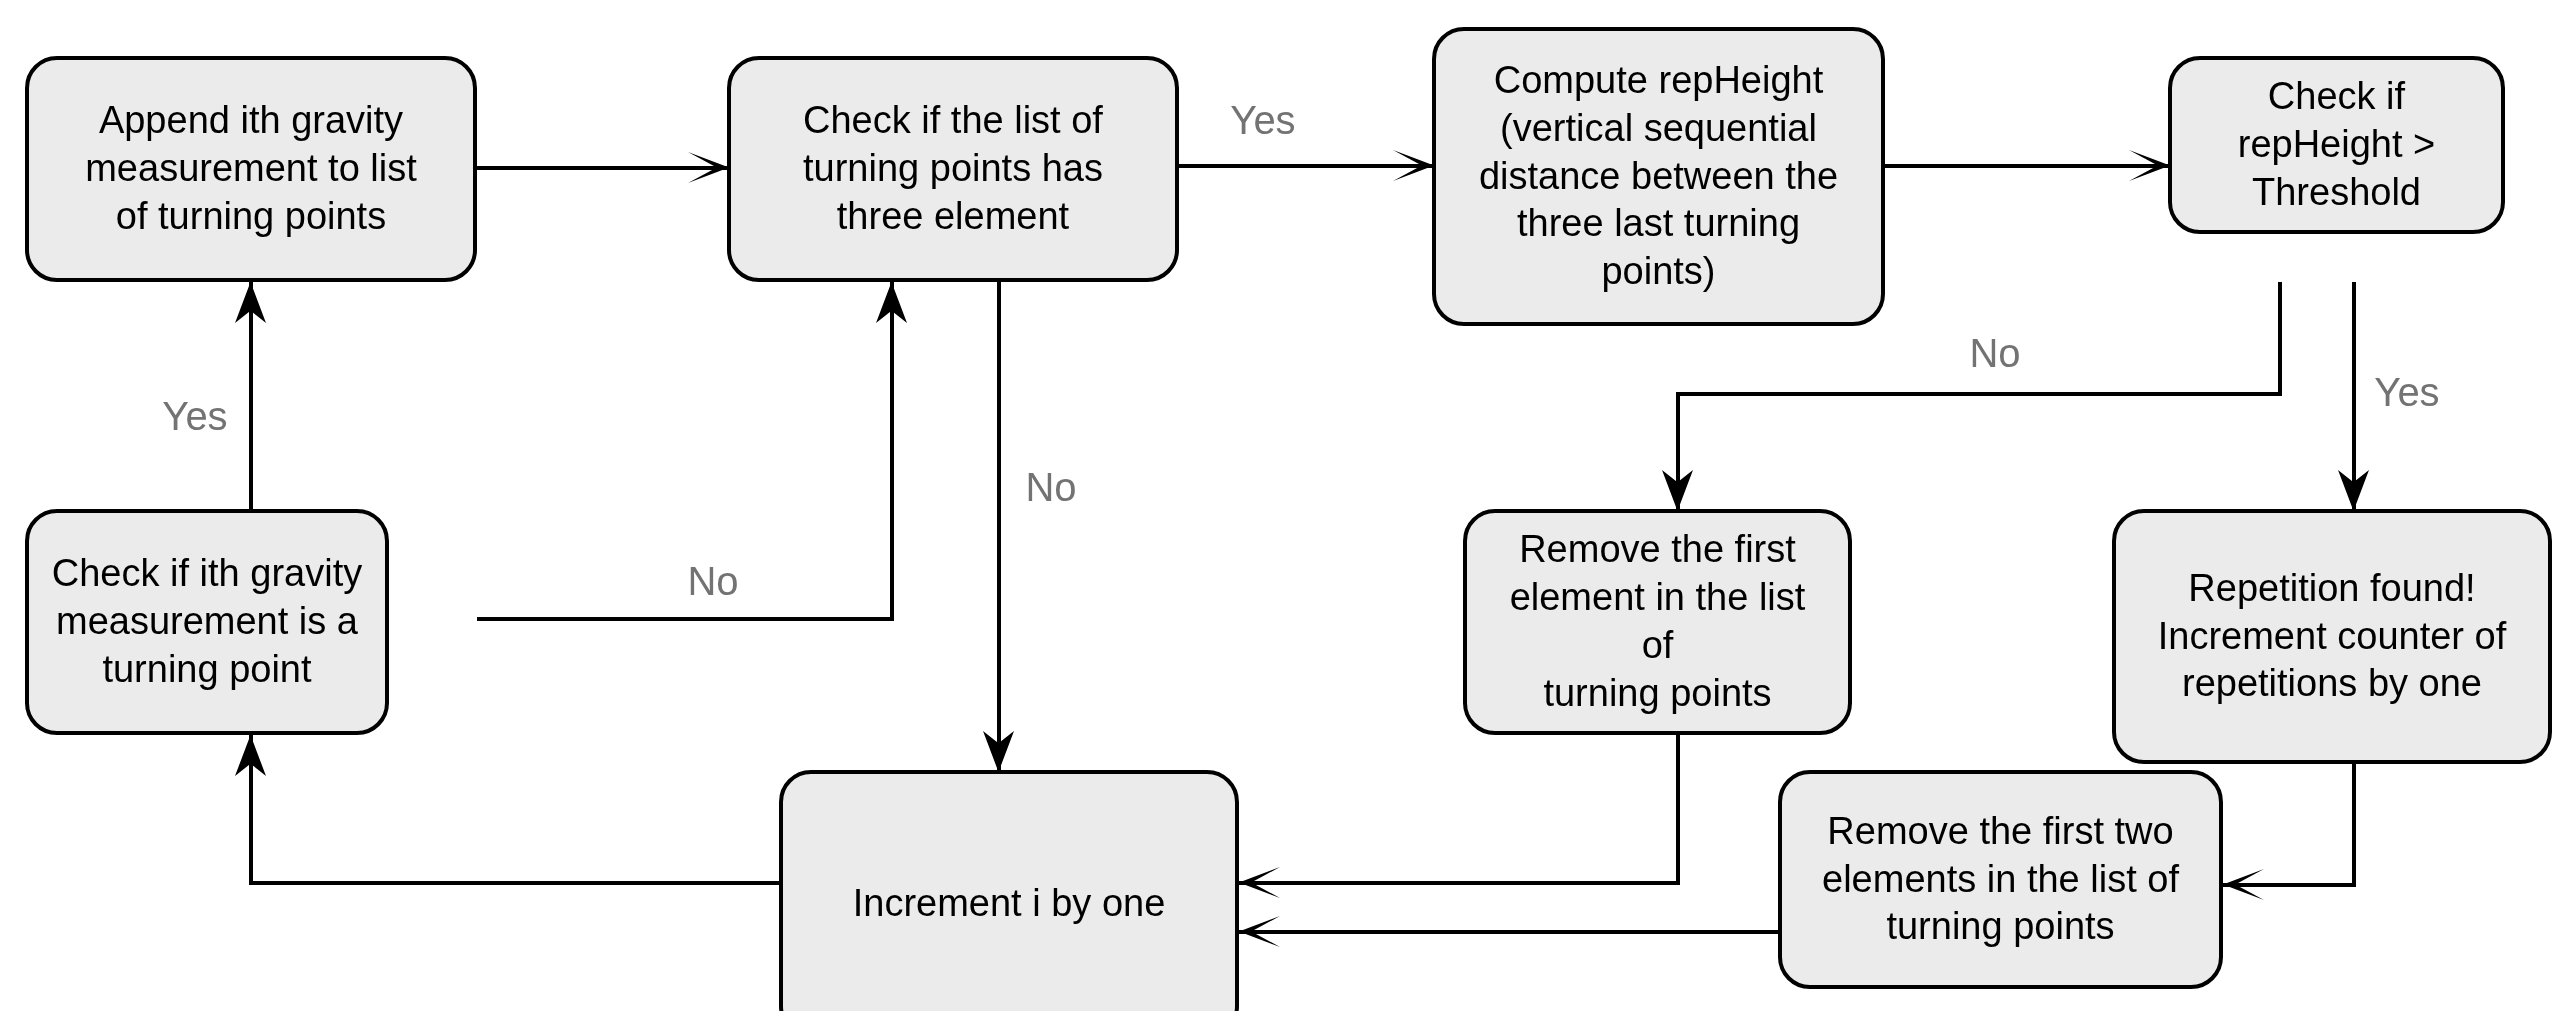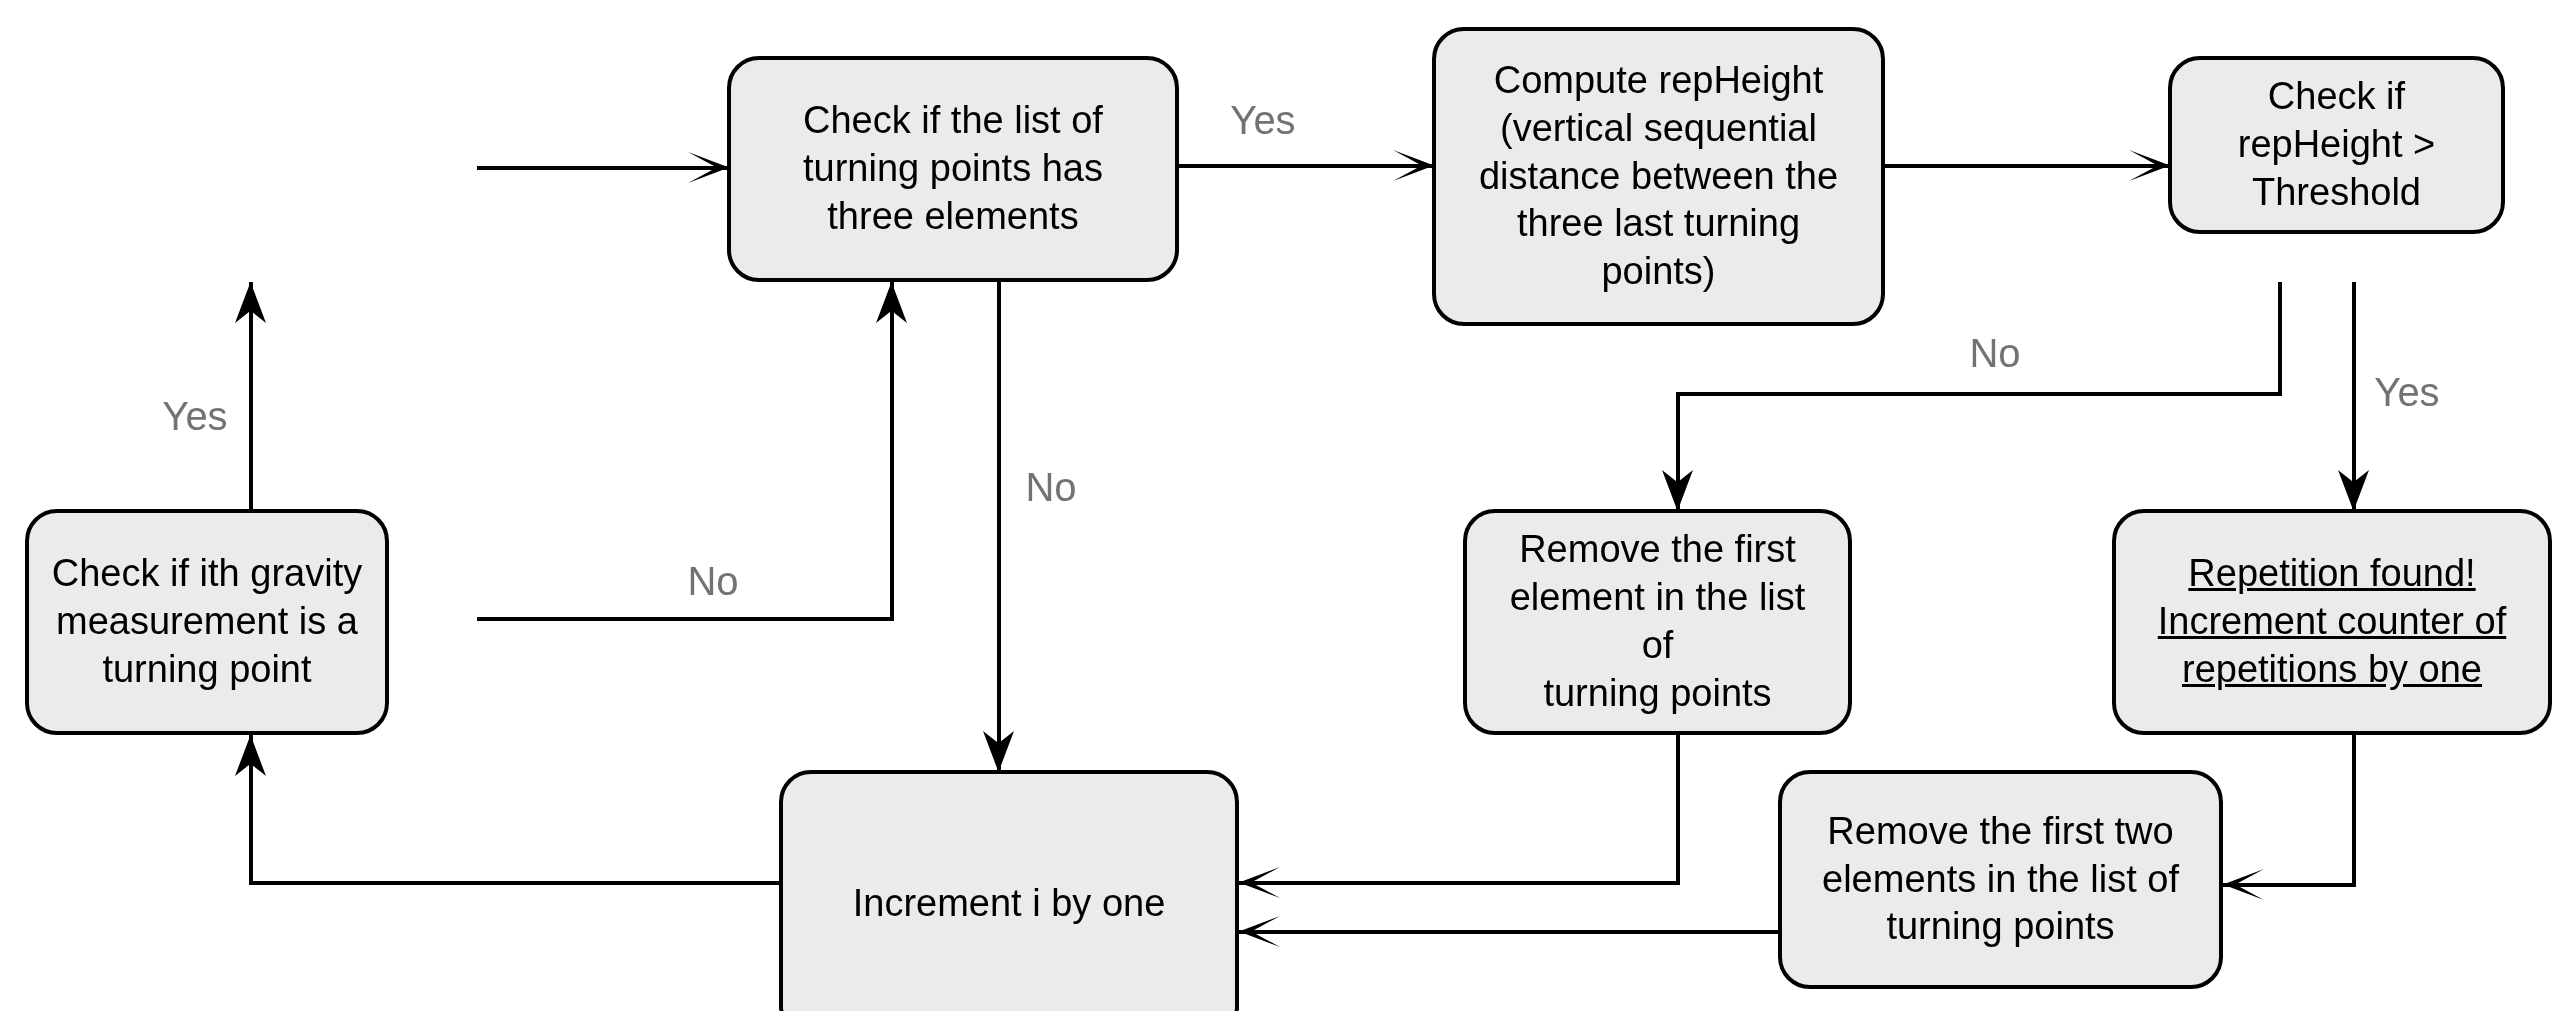--- a/index.html
+++ b/index.html
@@ -76,44 +76,47 @@
   <div class="ah ah-right" style="left:2129px;top:150px;"></div>
   <div class="ah ah-down" style="left:2338px;top:470px;"></div>
   <div class="ah ah-down" style="left:1662px;top:470px;"></div>
   <div class="ah ah-down" style="left:983px;top:731px;"></div>
   <div class="ah ah-up" style="left:876px;top:282px;"></div>
   <div class="ah ah-left" style="left:1239px;top:867px;"></div>
   <div class="ah ah-left" style="left:2223px;top:869px;"></div>
   <div class="ah ah-left" style="left:1239px;top:916px;"></div>
   <div class="ah ah-up" style="left:235px;top:735px;"></div>
 
+  <div class="node" style="left:25px;top:56px;width:452px;height:226px;">Append ith gravity
+measurement to list
+of turning points</div>
 
   <div class="node" style="left:727px;top:56px;width:452px;height:226px;">Check if the list of
 turning points has
-three elements</div>
+three element</div>
 
   <div class="node" style="left:1432px;top:27px;width:453px;height:299px;">Compute repHeight
 (vertical sequential
 distance between the
 three last turning
 points)</div>
 
   <div class="node" style="left:2168px;top:56px;width:337px;height:178px;">Check if
 repHeight &gt;
 Threshold</div>
 
   <div class="node" style="left:25px;top:509px;width:364px;height:226px;">Check if ith gravity
 measurement is a
 turning point</div>
 
   <div class="node" style="left:1463px;top:509px;width:389px;height:226px;">Remove the first
 element in the list of
 turning points</div>
 
-  <div class="node" style="left:2112px;top:509px;width:440px;height:226px;text-decoration:underline;">Repetition found!
+  <div class="node" style="left:2112px;top:509px;width:440px;height:255px;">Repetition found!
 Increment counter of
 repetitions by one</div>
 
   <div class="node" style="left:779px;top:770px;width:460px;height:268px;">Increment i by one</div>
 
   <div class="node" style="left:1778px;top:770px;width:445px;height:219px;">Remove the first two
 elements in the list of
 turning points</div>
 
   <div class="elabel" style="left:195px;top:416px;">Yes</div>

